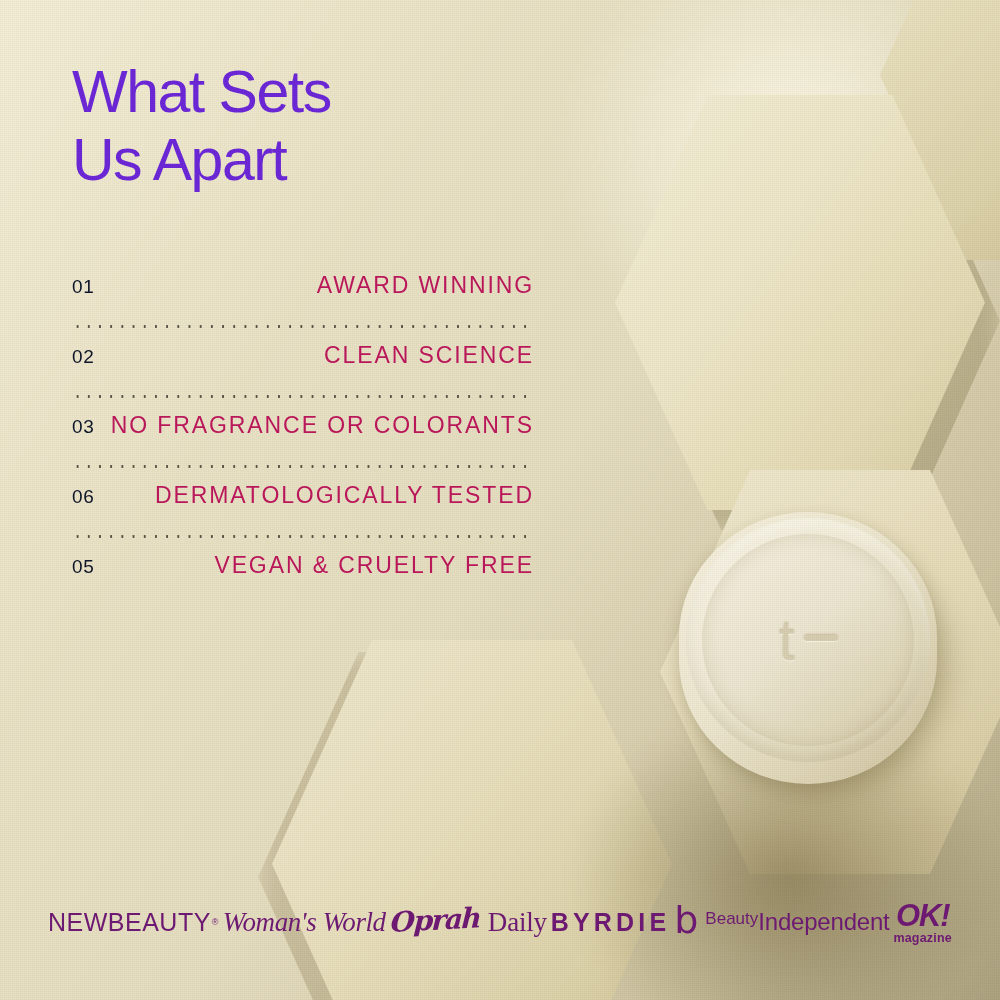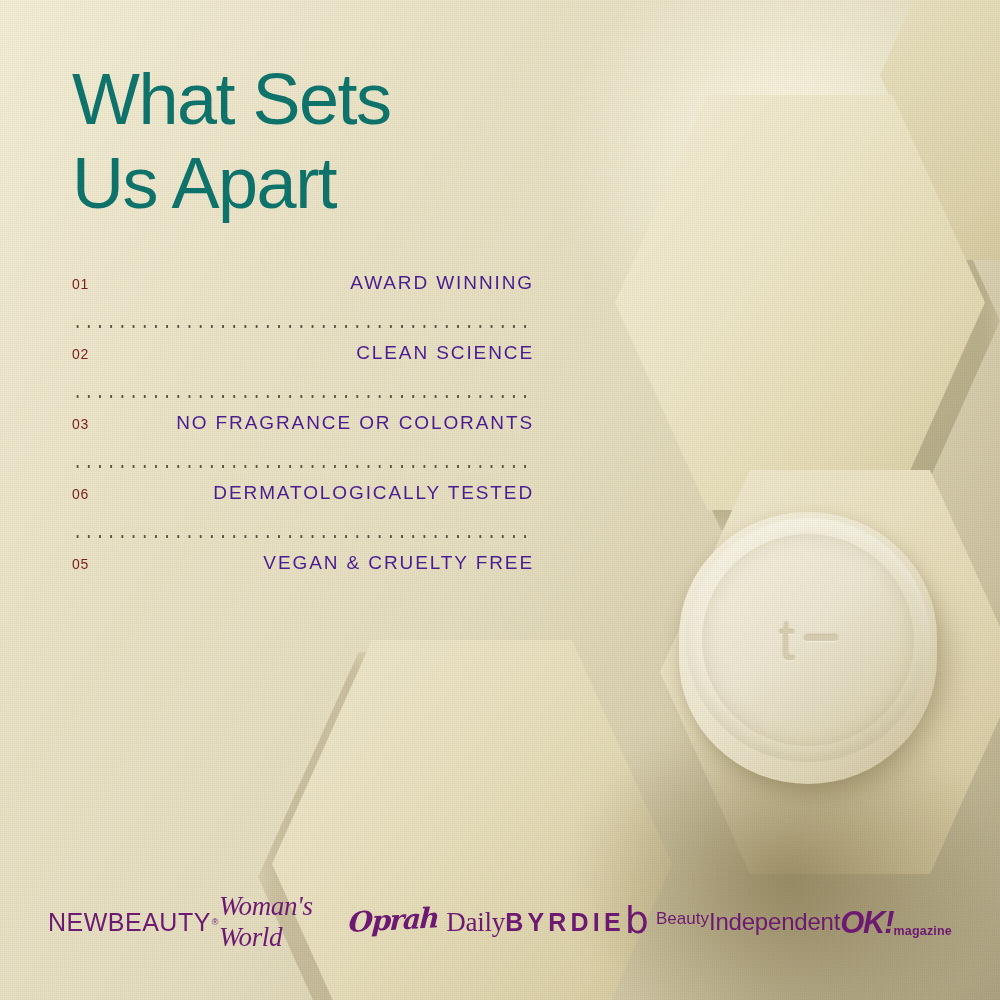--- a/index.html
+++ b/index.html
@@ -179,49 +179,49 @@
 
   
   .content {
     position: absolute;
     inset: 0;
   }
   .headline {
     position: absolute;
     left: 72px;
     top: 58px;
-    color: #0f766e;
-    font-size: 72px;
+    color: #6d28d9;
+    font-size: 59px;
     font-weight: 500;
     line-height: 1.16;
     letter-spacing: -1.5px;
     white-space: pre-line;
   }
 
   .list {
     position: absolute;
     left: 72px;
     top: 272px;
     width: 462px;
   }
   .row {
     display: flex;
     align-items: baseline;
     justify-content: space-between;
     height: 40px;
   }
   .row-num {
-    color: #7f1d1d;
-    font-size: 14px;
+    color: #0f172a;
+    font-size: 19px;
     letter-spacing: 0.6px;
     font-weight: 400;
   }
   .row-label {
-    color: #4c1d95;
-    font-size: 19px;
+    color: #be185d;
+    font-size: 23px;
     letter-spacing: 1.9px;
     font-weight: 500;
     text-align: right;
   }
   .divider {
     height: 30px;
     background-image: radial-gradient(circle, #4a4437 1.1px, rgba(0,0,0,0) 1.3px);
     background-size: 11.2px 11.2px;
     background-position: 0 center;
     background-repeat: repeat-x;
@@ -291,21 +291,21 @@
     transform: translateY(-1px);
   }
   .logo-beautyindependent .stack {
     display: flex;
     flex-direction: row;
     line-height: 1.02;
     justify-content: space-between;
   }
   .logo-beautyindependent .b1 { font-size: 17px; font-weight: 400; }
   .logo-beautyindependent .b2 { font-size: 24px; font-weight: 400; letter-spacing: -0.2px; }
-  .logo-ok { display: flex; align-items: flex-end; line-height: 1; }
+  .logo-ok { display: flex; flex-direction: column; align-items: center; line-height: 1; }
   .logo-ok .ok {
     font-size: 31px;
     font-weight: 700;
     font-style: italic;
     letter-spacing: -1.2px;
   }
   .logo-ok .mag {
     font-size: 12.5px;
     font-weight: 700;
     letter-spacing: 0.2px;

